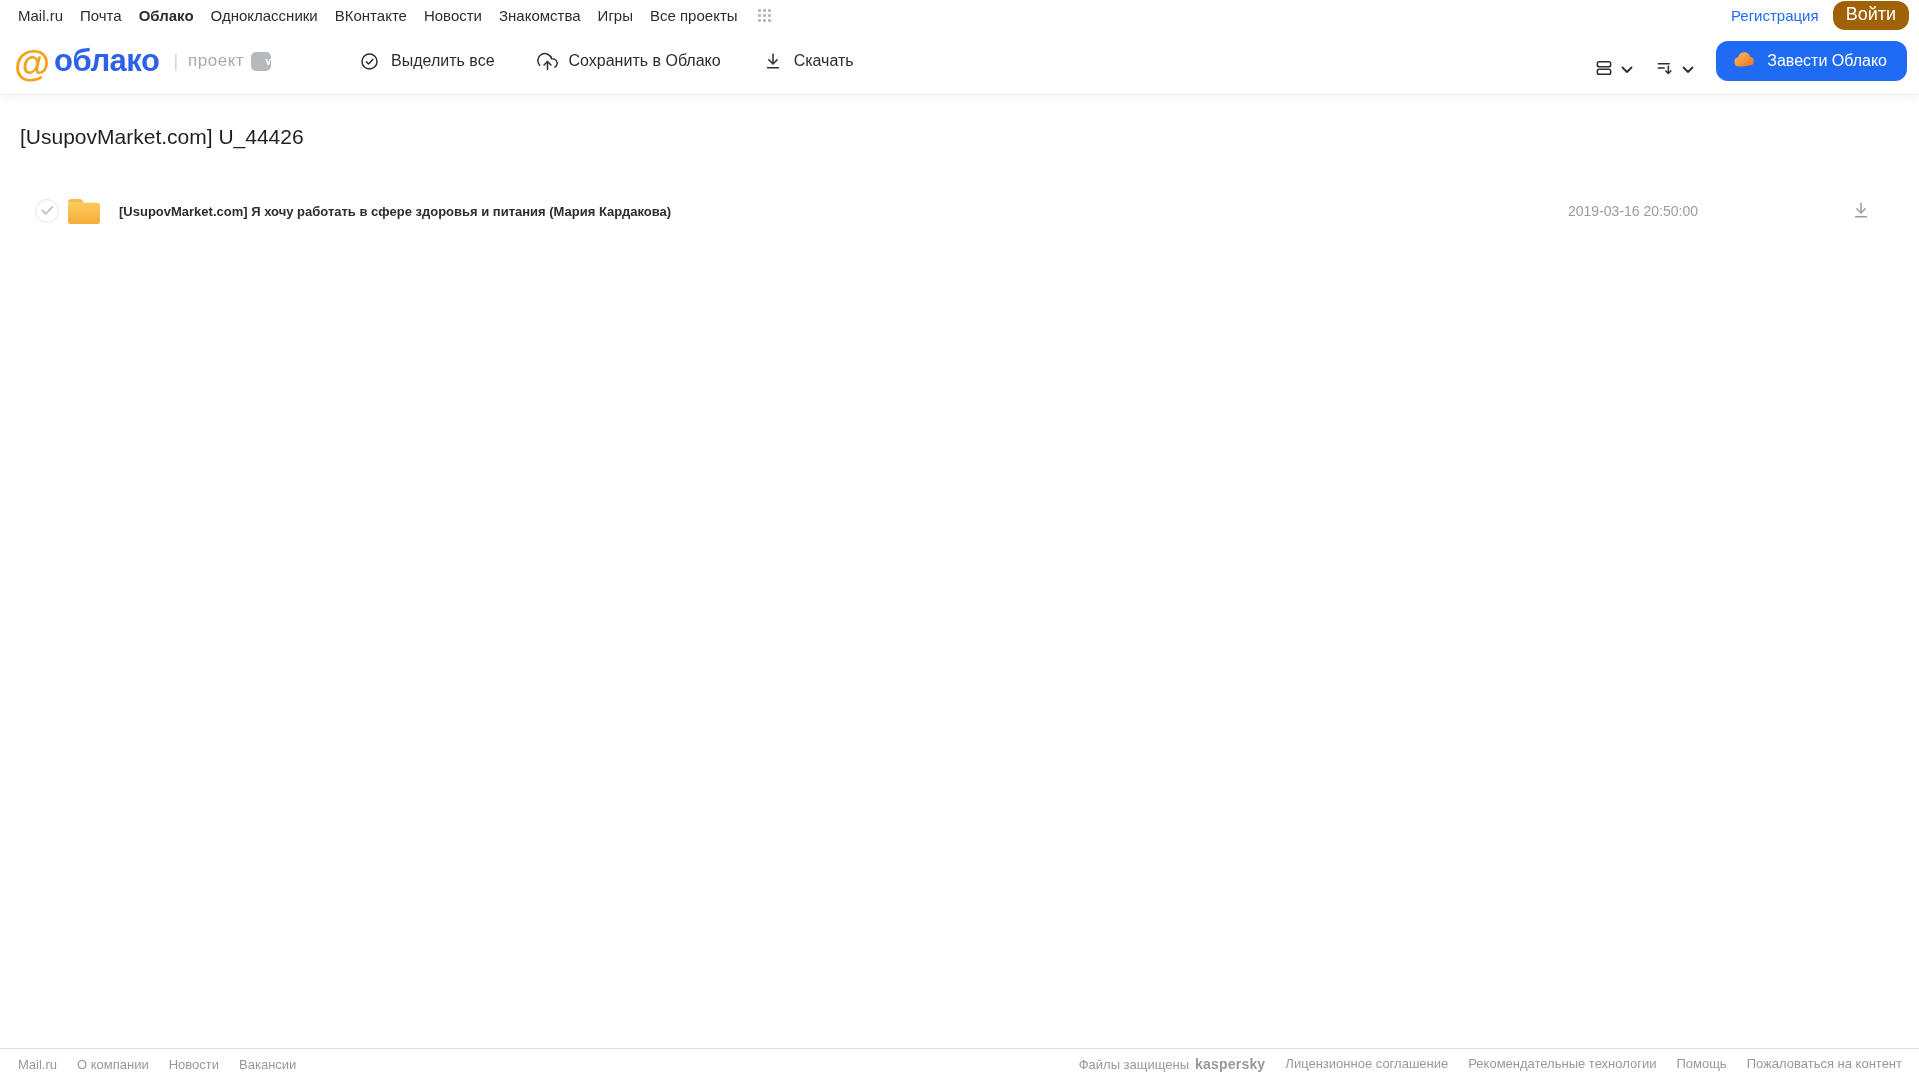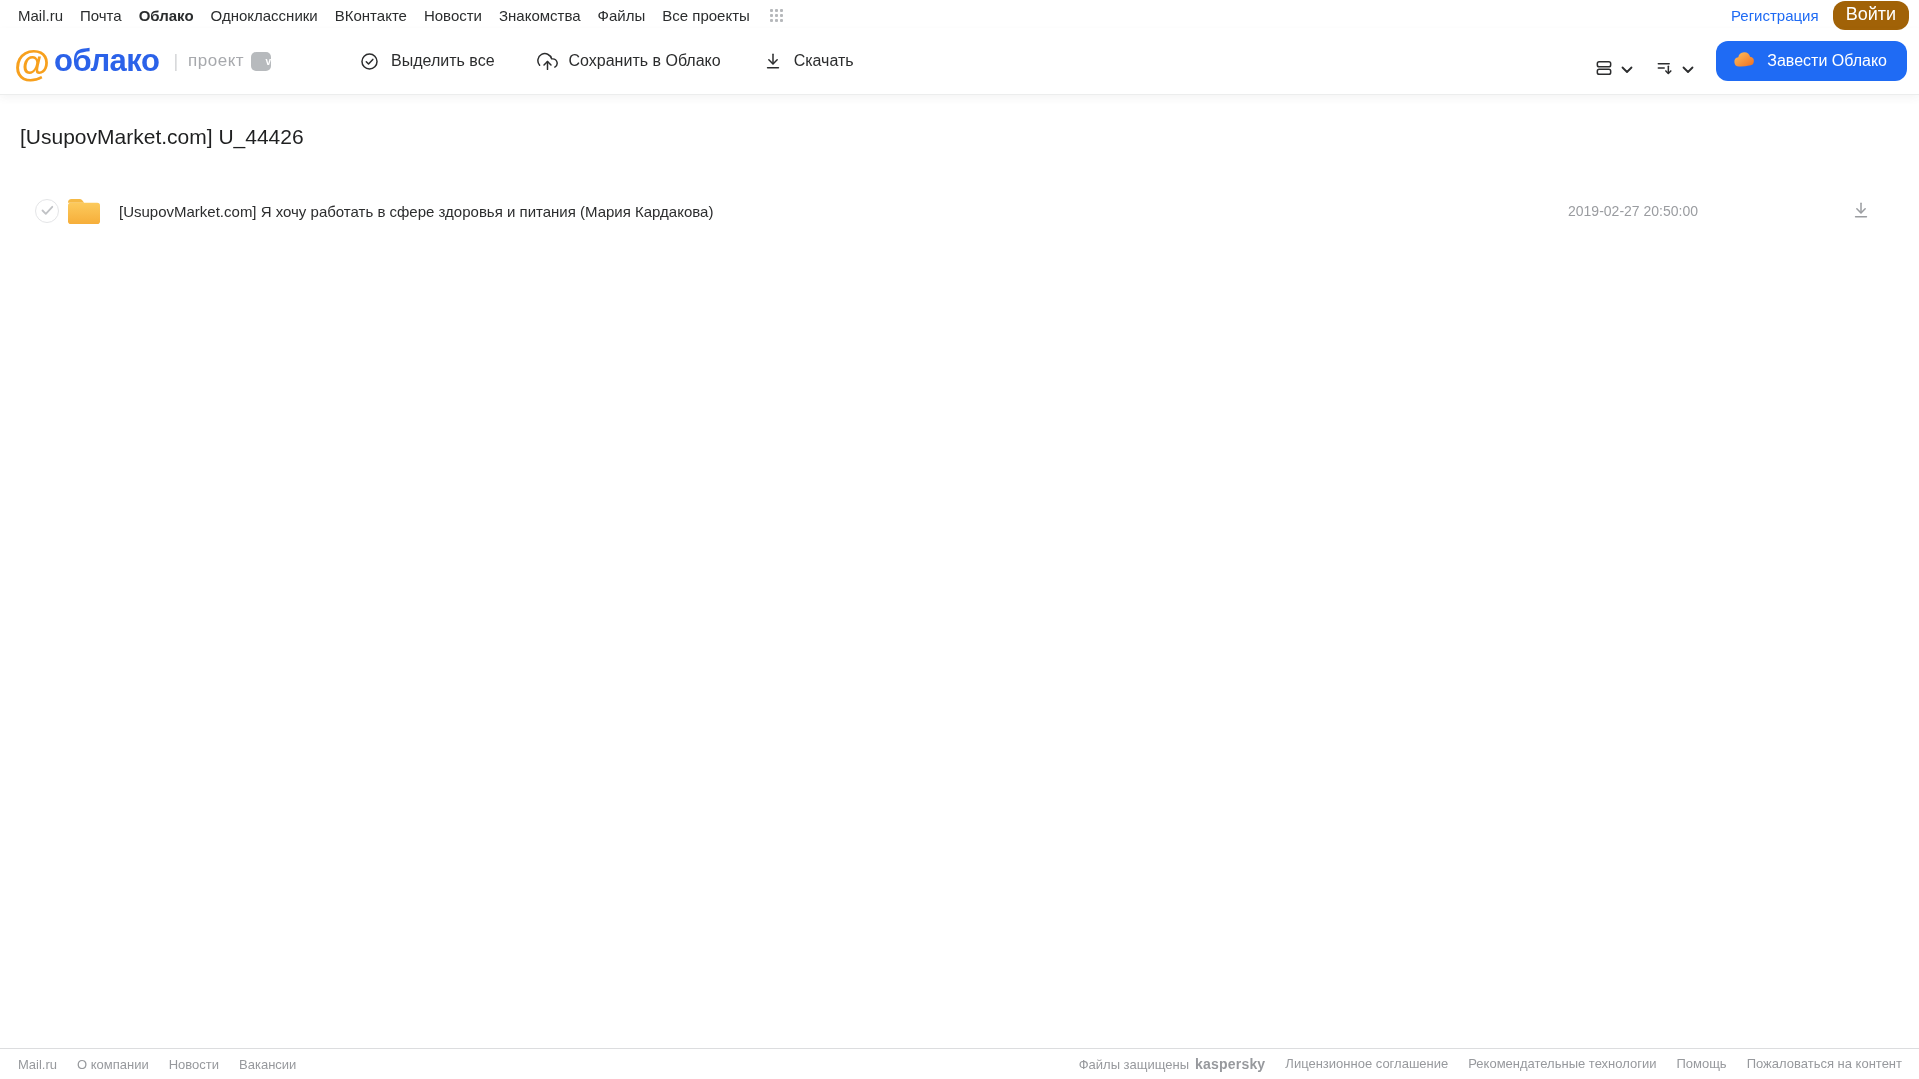--- a/index.html
+++ b/index.html
@@ -48,21 +48,21 @@
   
   .main { padding: 0 20px; }
   .page-title { font-size: 21px; font-weight: 400; color: #1f2021; margin-top: 31px; }
 
   .file-row { display: flex; align-items: center; margin-top: 42px; padding: 0 28px 0 15px;
     height: 40px; cursor: pointer; }
   .row-check { width: 24px; height: 24px; min-width: 24px; border-radius: 50%;
     border: 1px solid #e4e5e7; background: #fff; display: flex; align-items: center;
     justify-content: center; cursor: pointer; padding: 0; }
   .folder-ico { margin-left: 7px; display: flex; }
-  .file-name { margin-left: 17px; font-size: 15px; color: #2c2d2e; }
+  .file-name { margin-left: 17px; font-size: 13px; color: #2c2d2e; font-weight: bold; }
   .file-date { margin-left: auto; font-size: 14px; color: #9a9ca0; }
   .row-dl { margin-left: 153px; background: none; border: none; cursor: pointer;
     padding: 0; display: flex; }
 
   
   .footer { position: fixed; left: 0; bottom: 0; width: 100%; height: 31px;
     border-top: 1px solid #dcdddf; background: #fff; display: flex; align-items: center;
     padding: 0 17px 0 18px; font-size: 13px; color: #97999d; }
   .footer a { color: #97999d; text-decoration: none; cursor: pointer; }
   .footer-left { display: flex; gap: 20px; }
@@ -75,21 +75,21 @@
 
 <nav class="topnav">
   <div class="nav-links">
     <a>Mail.ru</a>
     <a>Почта</a>
     <a class="active">Облако</a>
     <a>Одноклассники</a>
     <a>ВКонтакте</a>
     <a>Новости</a>
     <a>Знакомства</a>
-    <a>Файлы</a>
+    <a>Игры</a>
     <a>Все проекты</a>
     <span class="grid-icon">
       <svg width="15" height="15" viewBox="0 0 15 15">
         <g fill="#b6b8bb">
           <rect x="1" y="1" width="3" height="3" rx="1"></rect>
             <rect x="6" y="1" width="3" height="3" rx="1"></rect>
             <rect x="11" y="1" width="3" height="3" rx="1"></rect>
           <rect x="1" y="6" width="3" height="3" rx="1"></rect>
             <rect x="6" y="6" width="3" height="3" rx="1"></rect>
             <rect x="11" y="6" width="3" height="3" rx="1"></rect>
@@ -210,21 +210,21 @@
           <linearGradient id="fg" x1="0" y1="0" x2="0" y2="1">
             <stop offset="0" stop-color="#fcca5c"></stop>
             <stop offset="1" stop-color="#f6ae3a"></stop>
           </linearGradient>
         </defs>
         <path fill="#f5b945" d="M2 7.5A3.5 3.5 0 0 1 5.5 4h8.2a3 3 0 0 1 2.3 1.1l2.2 2.6H2z"></path>
         <rect x="2" y="7.7" width="32" height="21.3" rx="2.8" fill="url(#fg)"></rect>
       </svg>
     </span>
     <span class="file-name">[UsupovMarket.com] Я хочу работать в сфере здоровья и питания (Мария Кардакова)</span>
-    <span class="file-date">2019-02-27 20:50:00</span>
+    <span class="file-date">2019-03-16 20:50:00</span>
     <button class="row-dl">
       <span>
         <svg width="20" height="20" viewBox="0 0 24 24" fill="none" stroke="#9a9ca0" stroke-width="1.8" stroke-linecap="round" stroke-linejoin="round">
           <line x1="12" y1="4" x2="12" y2="15"></line>
           <polyline points="7 10.5 12 15.5 17 10.5"></polyline>
           <line x1="5.5" y1="20" x2="18.5" y2="20"></line>
         </svg>
       </span>
     </button>
   </div>

